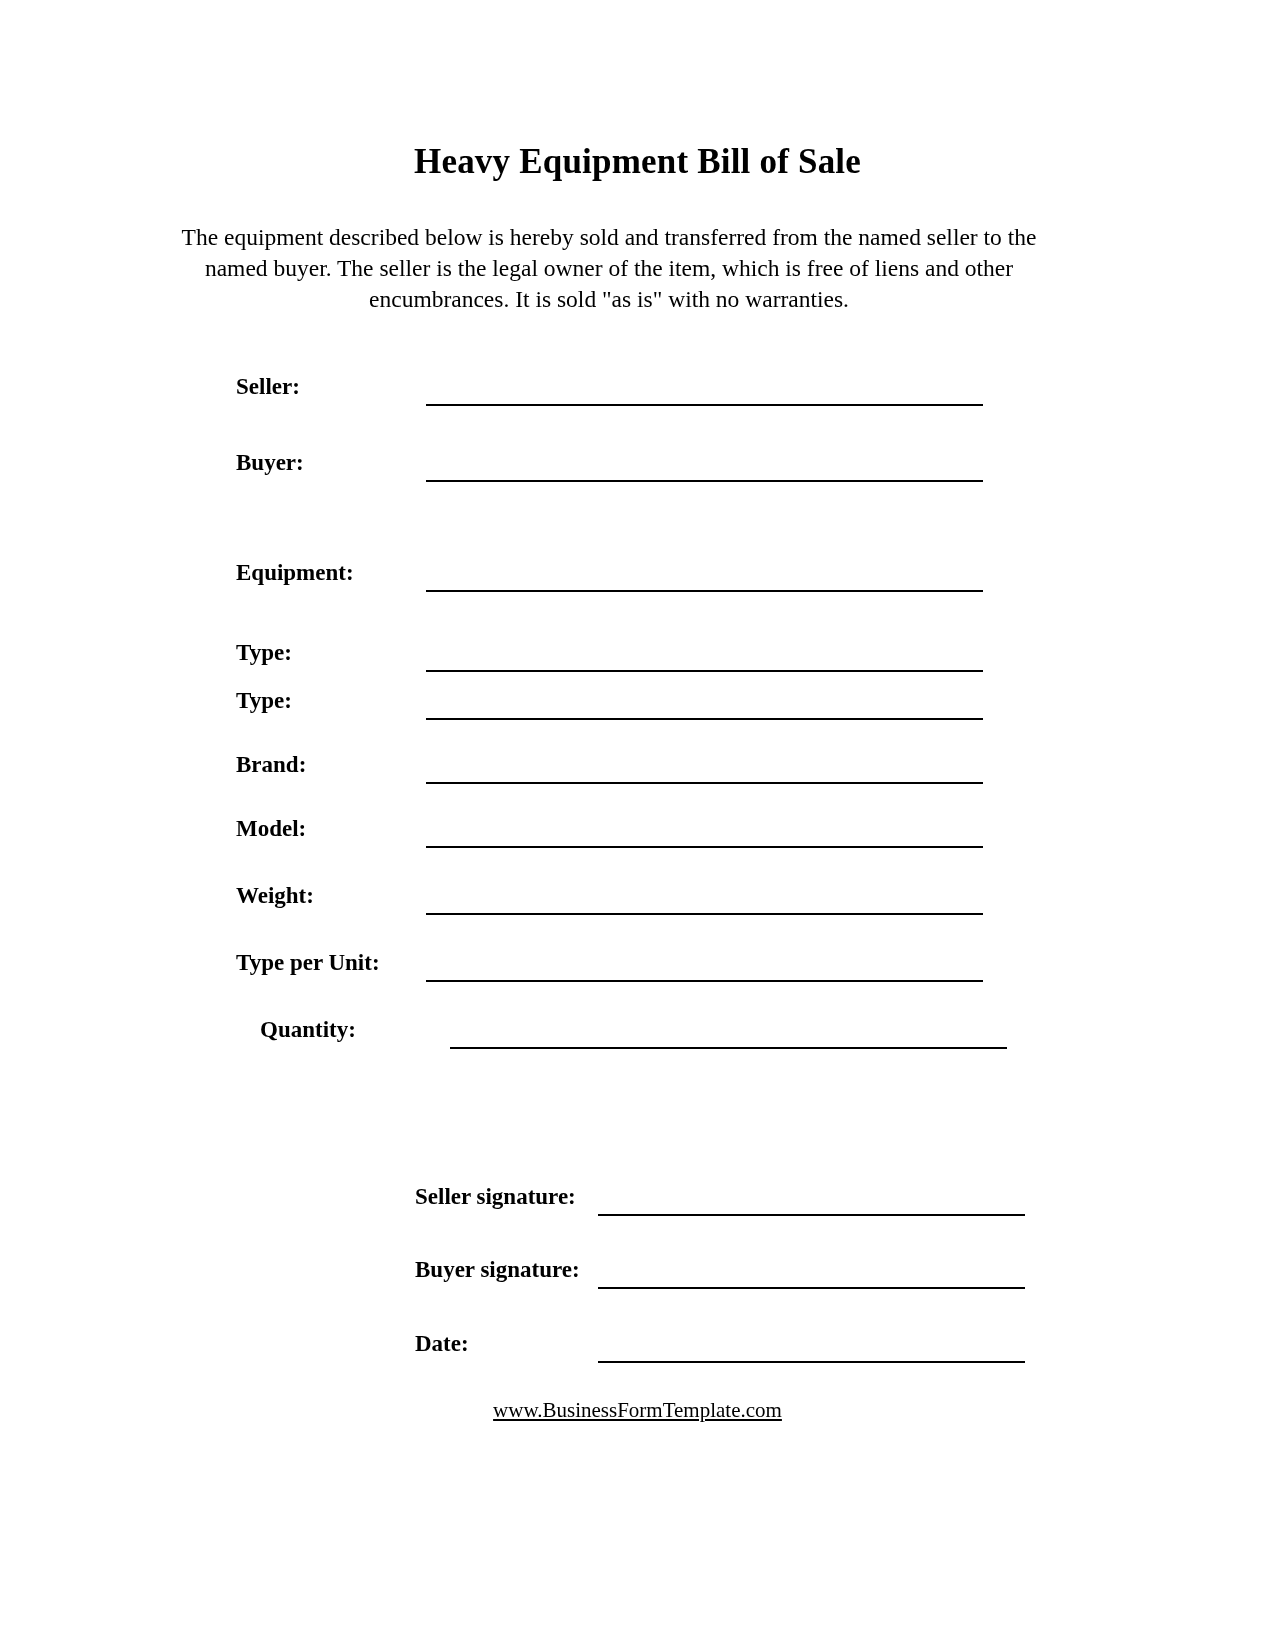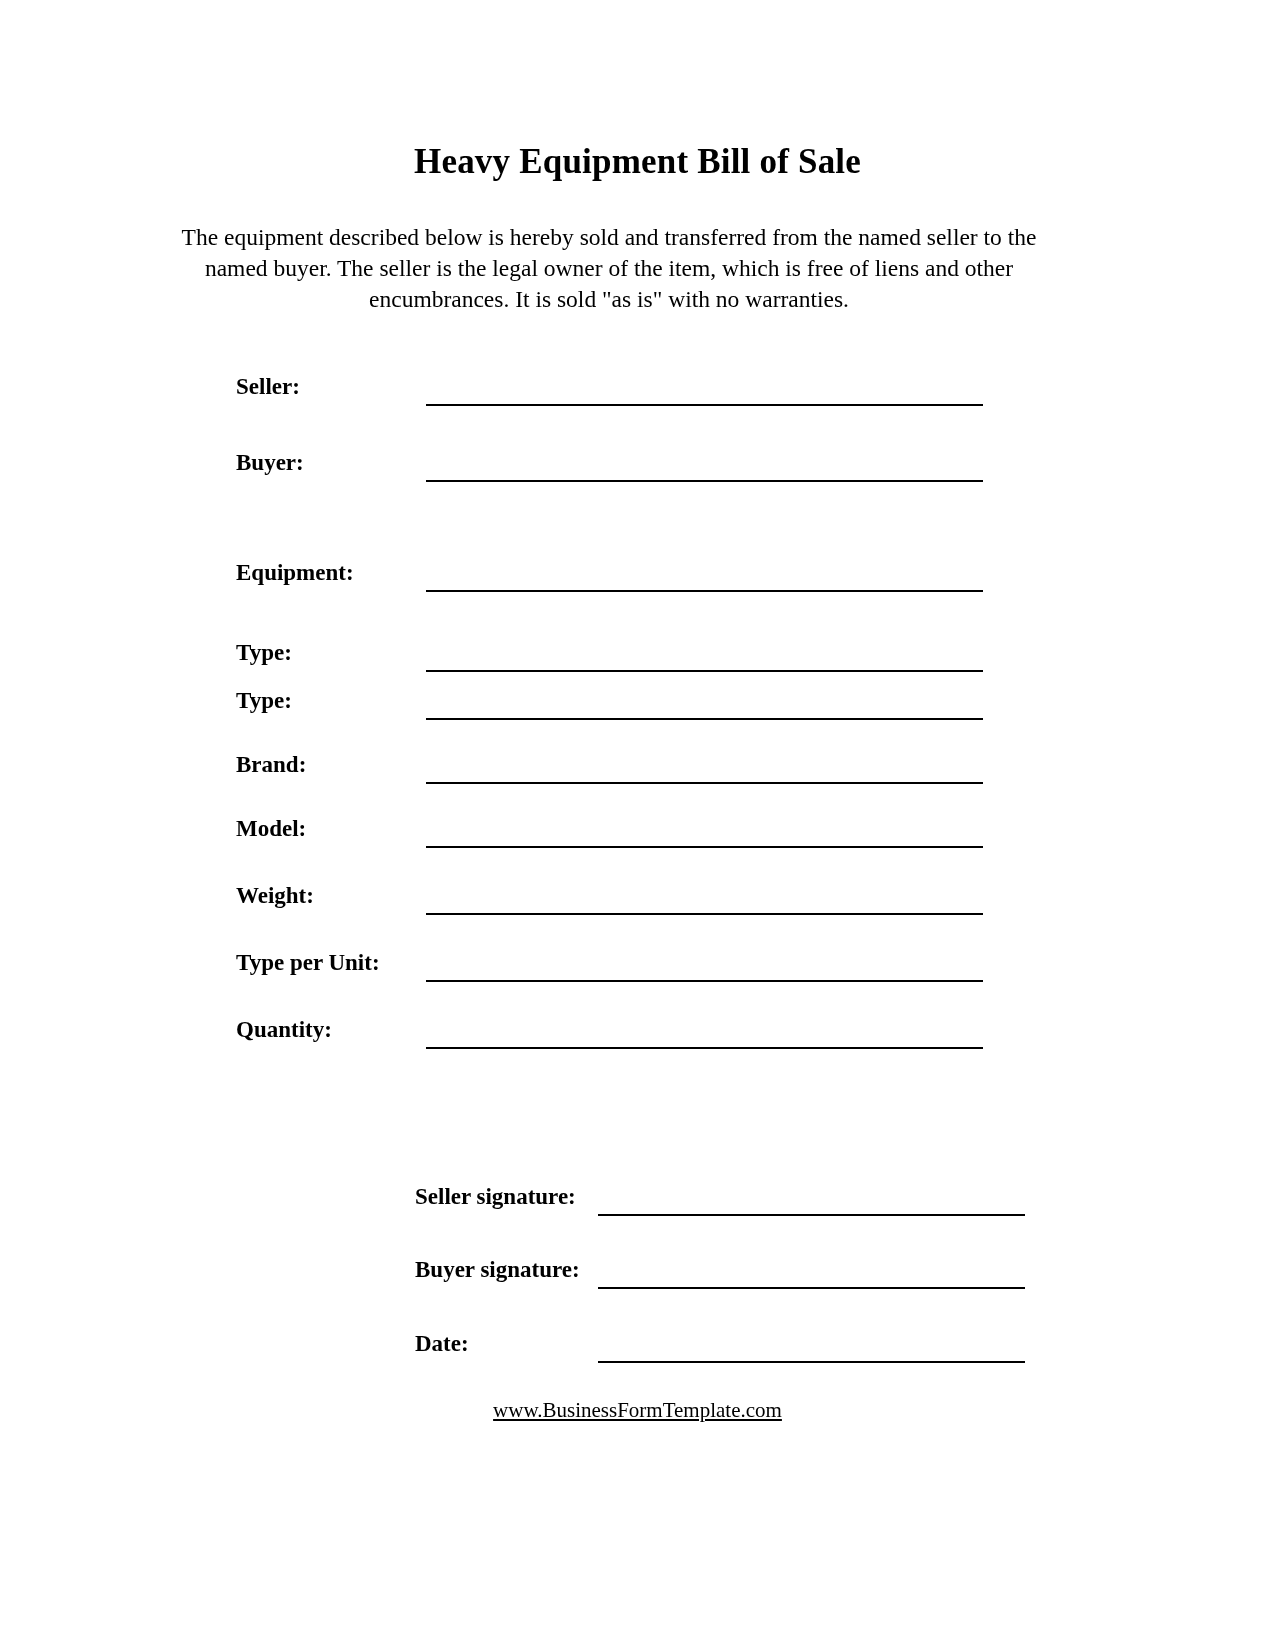--- a/index.html
+++ b/index.html
@@ -150,21 +150,21 @@
   <div class="field-row" style="top:883px;">
     <span class="field-label">Weight:</span>
     <span class="field-line"></span>
   </div>
 
   <div class="field-row" style="top:950px;">
     <span class="field-label">Type per Unit:</span>
     <span class="field-line"></span>
   </div>
 
-  <div class="field-row" style="top:1017px;">
+  <div class="field-row" style="top:1017px;margin-left:24px;">
     <span class="field-label">Quantity:</span>
     <span class="field-line"></span>
   </div>
 
 
   <div class="sig-row" style="top:1184px;">
     <span class="sig-label">Seller signature:</span>
     <span class="sig-line"></span>
   </div>
 

